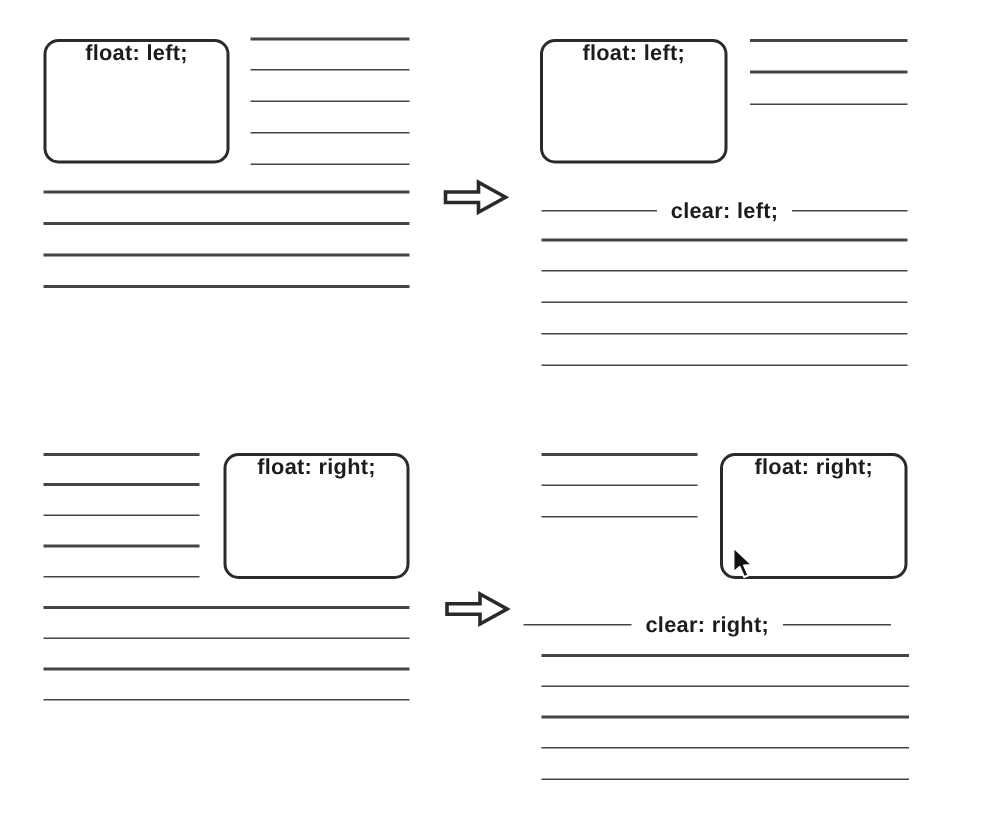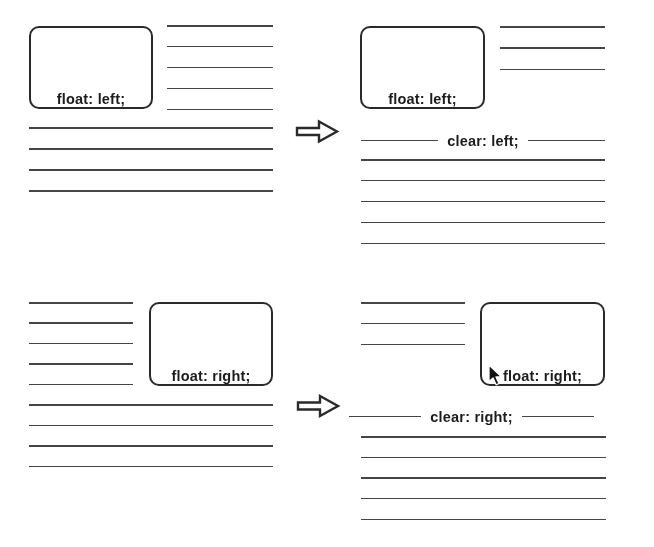--- a/index.html
+++ b/index.html
@@ -15,21 +15,21 @@
     background: #ffffff;
     overflow: hidden;
   }
   .box {
     position: absolute;
     box-sizing: border-box;
     background: #ffffff;
     border: 2.5px solid #2a2a2a;
     border-radius: 10px;
     display: flex;
-    align-items: flex-end;
+    align-items: flex-start;
     justify-content: center;
     font-weight: bold;
     font-size: 14.5px;
     color: #1c1c1c;
     letter-spacing: 0.2px;
   }
   .lines {
     position: absolute;
     display: flex;
     flex-direction: column;

